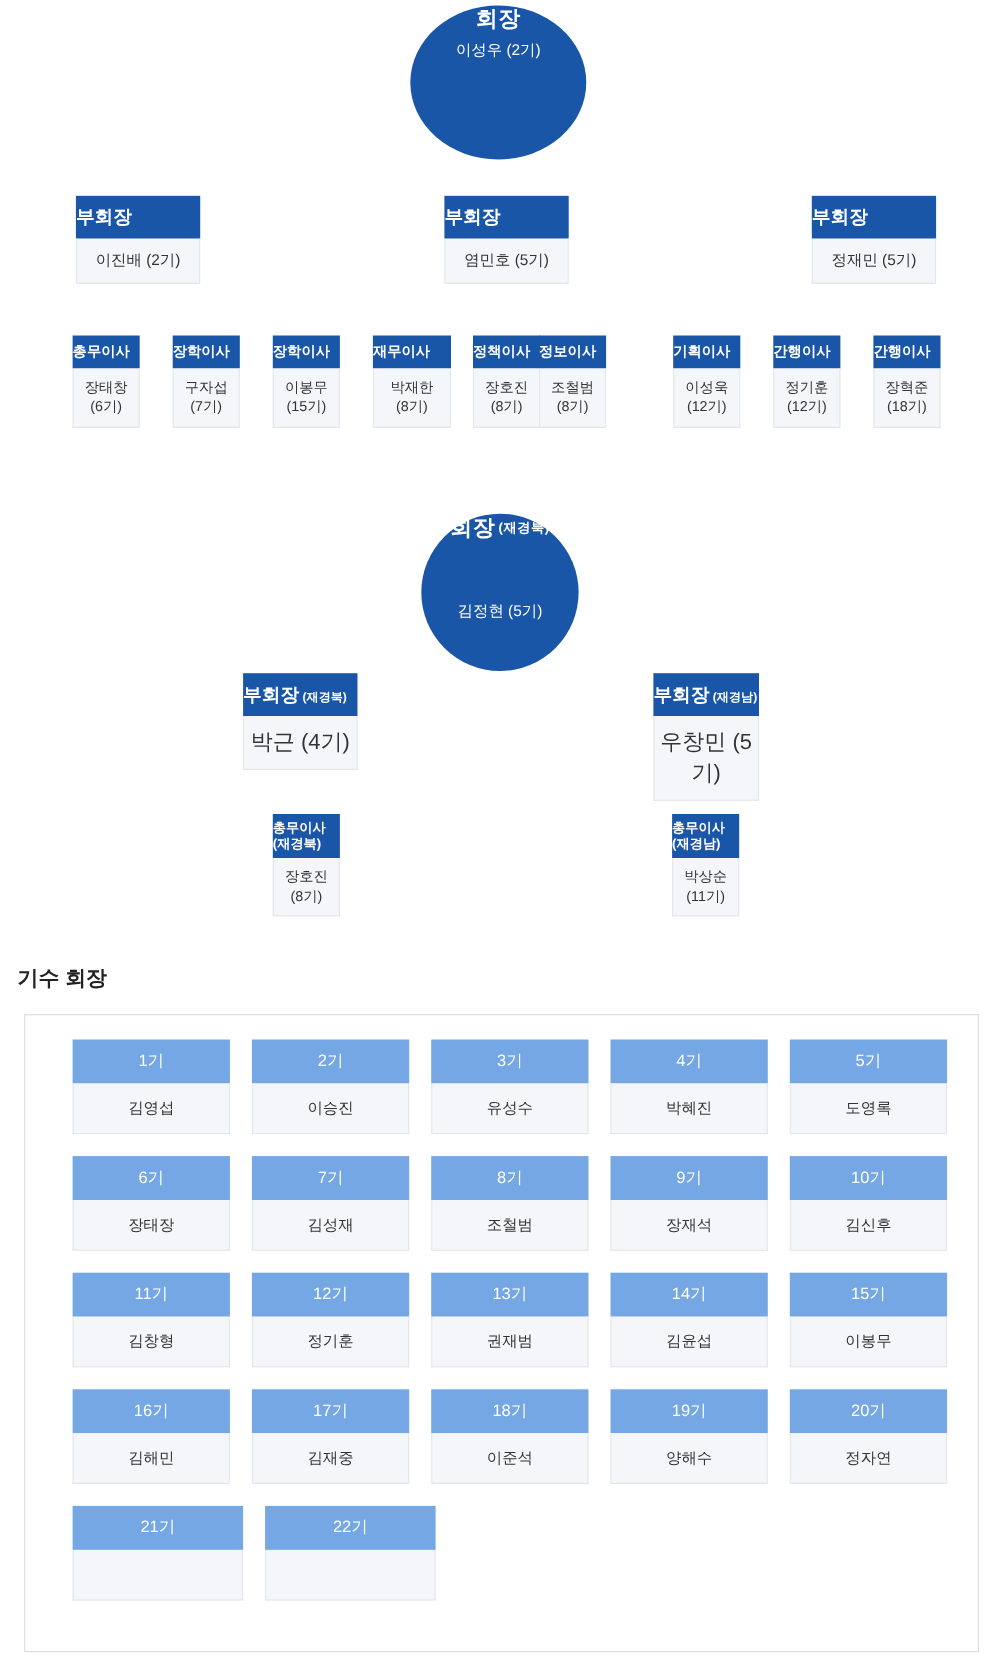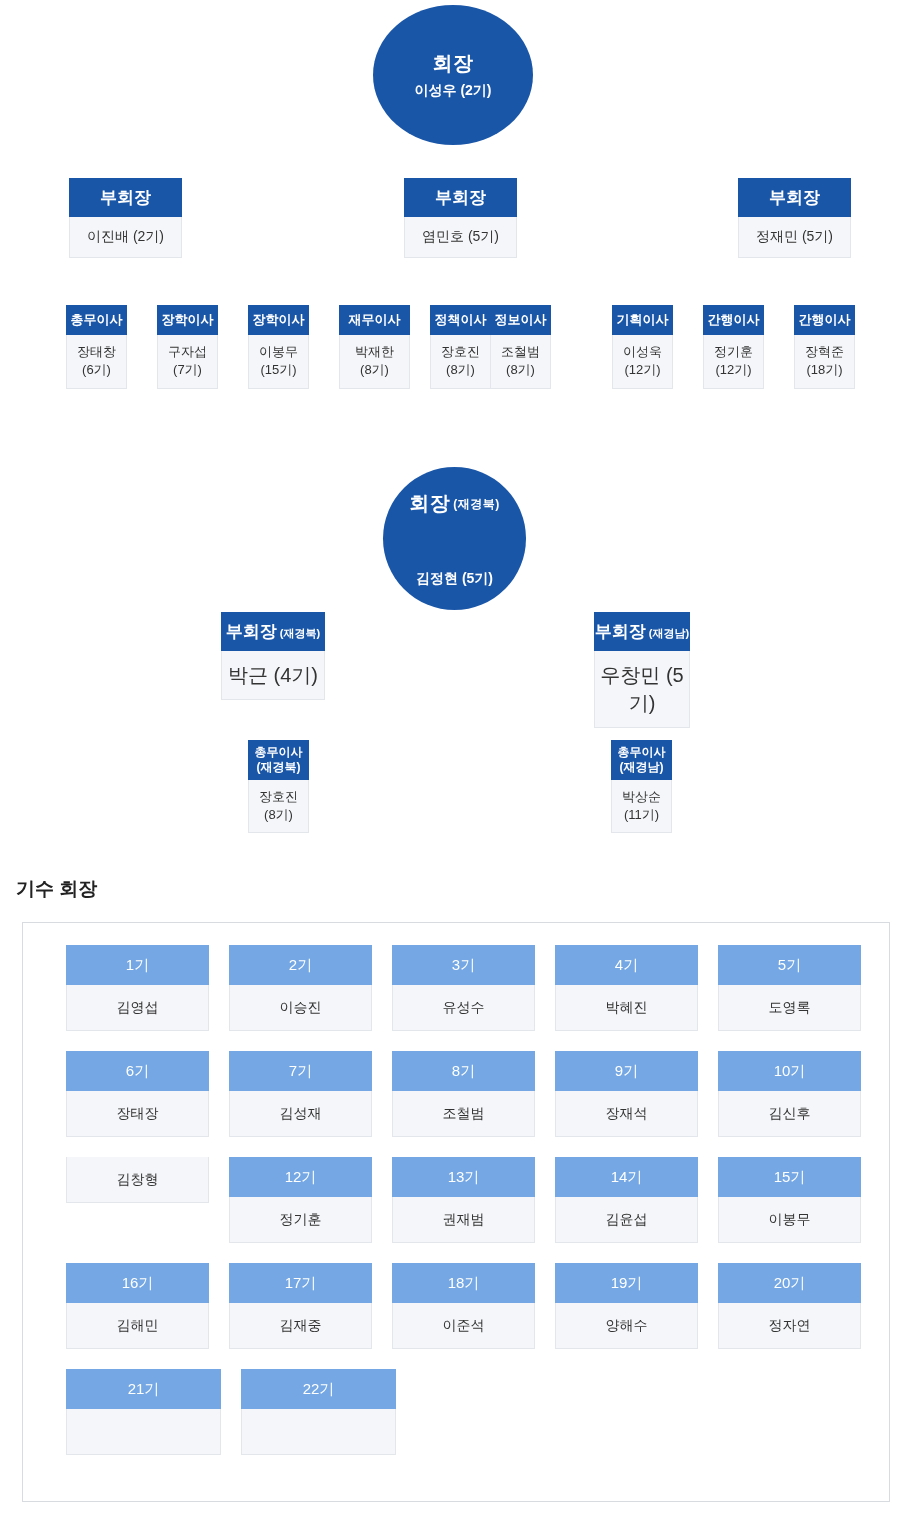--- a/index.html
+++ b/index.html
@@ -18,49 +18,47 @@
 
   
   .circle-node {
     position: absolute;
     border-radius: 50%;
     background: #1a56a8;
     color: #ffffff;
     display: flex;
     flex-direction: column;
     align-items: center;
-    justify-content: center;
     text-align: center;
     line-height: 1.35;
   }
   .circle-node .c-title {
     font-size: 20px;
     font-weight: bold;
     letter-spacing: .5px;
     white-space: nowrap;
   }
   .circle-node .c-title .sfx {
     font-size: 12px;
     font-weight: bold;
     vertical-align: 2px;
     margin-left: 3px;
   }
   .circle-node .c-name {
     font-size: 14px;
-    font-weight: bold;
+    font-weight: normal;
     margin-top: 4px;
     white-space: nowrap;
   }
 
   
   .card { position: absolute; }
   .card .hd {
     background: #1a56a8;
     color: #ffffff;
-    text-align: center;
     font-weight: bold;
     line-height: 1.25;
     white-space: nowrap;
   }
   .card .hd .sfx {
     font-size: 11px;
     font-weight: bold;
     margin-left: 3px;
   }
   .card .bd {
@@ -326,20 +324,21 @@
         <div class="g-bd">장재석</div>
       </div>
       <div class="gen-card">
         <div class="g-hd">10기</div>
         <div class="g-bd">김신후</div>
       </div>
     </div>
 
     <div class="grid-row">
       <div class="gen-card">
+        <div class="g-hd">11기</div>
         <div class="g-bd">김창형</div>
       </div>
       <div class="gen-card">
         <div class="g-hd">12기</div>
         <div class="g-bd">정기훈</div>
       </div>
       <div class="gen-card">
         <div class="g-hd">13기</div>
         <div class="g-bd">권재범</div>
       </div>

